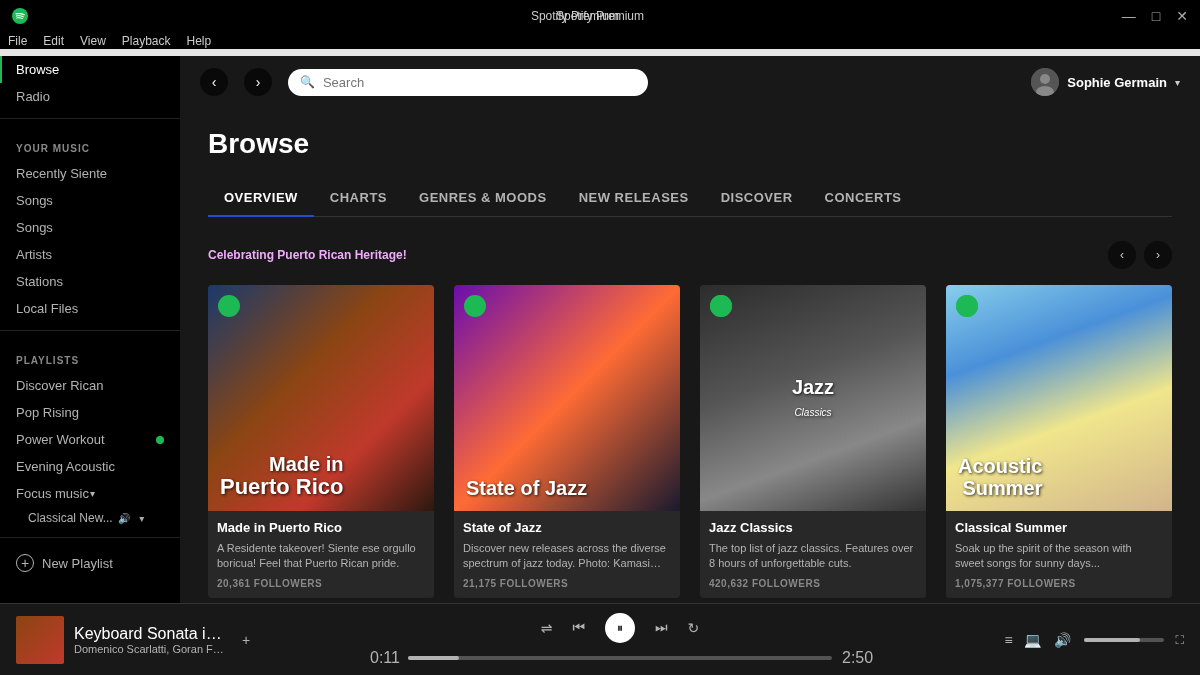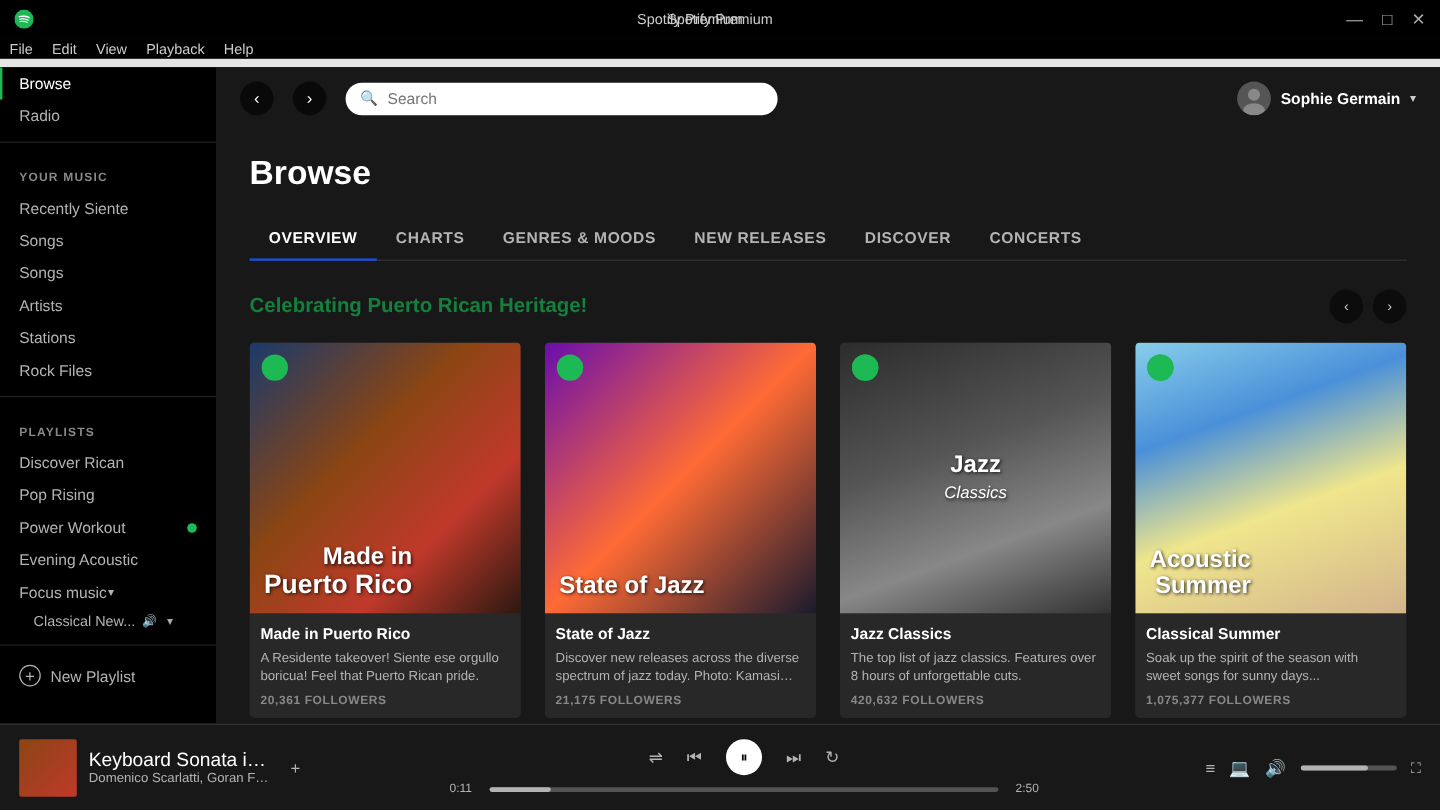--- a/index.html
+++ b/index.html
@@ -263,23 +263,23 @@
     }
 
     
     .section-header {
       display: flex;
       align-items: center;
       justify-content: space-between;
       margin-bottom: 16px;
     }
     .section-title {
-      font-size: 17px;
+      font-size: 12px;
       font-weight: 700;
-      color: #15803d;
+      color: #f0abfc;
     }
     .section-nav { display: flex; gap: 8px; }
     .section-nav-btn {
       width: 28px;
       height: 28px;
       border-radius: 50%;
       background: rgba(0,0,0,0.5);
       display: flex;
       align-items: center;
       justify-content: center;
@@ -405,21 +405,21 @@
       font-size: 20px;
       font-weight: 800;
       color: #fff;
       text-shadow: 1px 1px 3px rgba(0,0,0,0.8);
       line-height: 1.1;
       text-align: right;
     }
     .card-overlay-text .sub {
       font-style: italic;
       font-weight: 400;
-      font-size: 14px;
+      font-size: 10px;
     }
 
     
     .player-bar {
       height: 72px;
       background: #181818;
       border-top: 1px solid #333;
       display: flex;
       align-items: center;
       padding: 0 16px;
@@ -490,21 +490,21 @@
       font-size: 12px;
     }
     .player-progress {
       display: flex;
       align-items: center;
       gap: 10px;
       width: 100%;
       max-width: 500px;
     }
     .progress-time {
-      font-size: 10px;
+      font-size: 16px;
       color: #b3b3b3;
       width: 28px;
       text-align: center;
     }
     .progress-bar {
       flex: 1;
       height: 4px;
       background: #535353;
       border-radius: 2px;
       position: relative;
@@ -578,21 +578,21 @@
     <div class="sidebar-item">Radio</div>
 
     <div class="sidebar-divider"></div>
 
     <div class="sidebar-section-label">YOUR MUSIC</div>
     <div class="sidebar-item">Recently Siente</div>
     <div class="sidebar-item">Songs</div>
     <div class="sidebar-item">Songs</div>
     <div class="sidebar-item">Artists</div>
     <div class="sidebar-item">Stations</div>
-    <div class="sidebar-item">Rock Files</div>
+    <div class="sidebar-item">Local Files</div>
 
     <div class="sidebar-divider"></div>
 
     <div class="sidebar-section-label">PLAYLISTS</div>
     <div class="sidebar-item">Discover Rican</div>
     <div class="sidebar-item">Pop Rising</div>
     <div class="sidebar-item">Power Workout <span class="dot"></span></div>
     <div class="sidebar-item">Evening Acoustic</div>
 
     <div class="focus-music-row">

